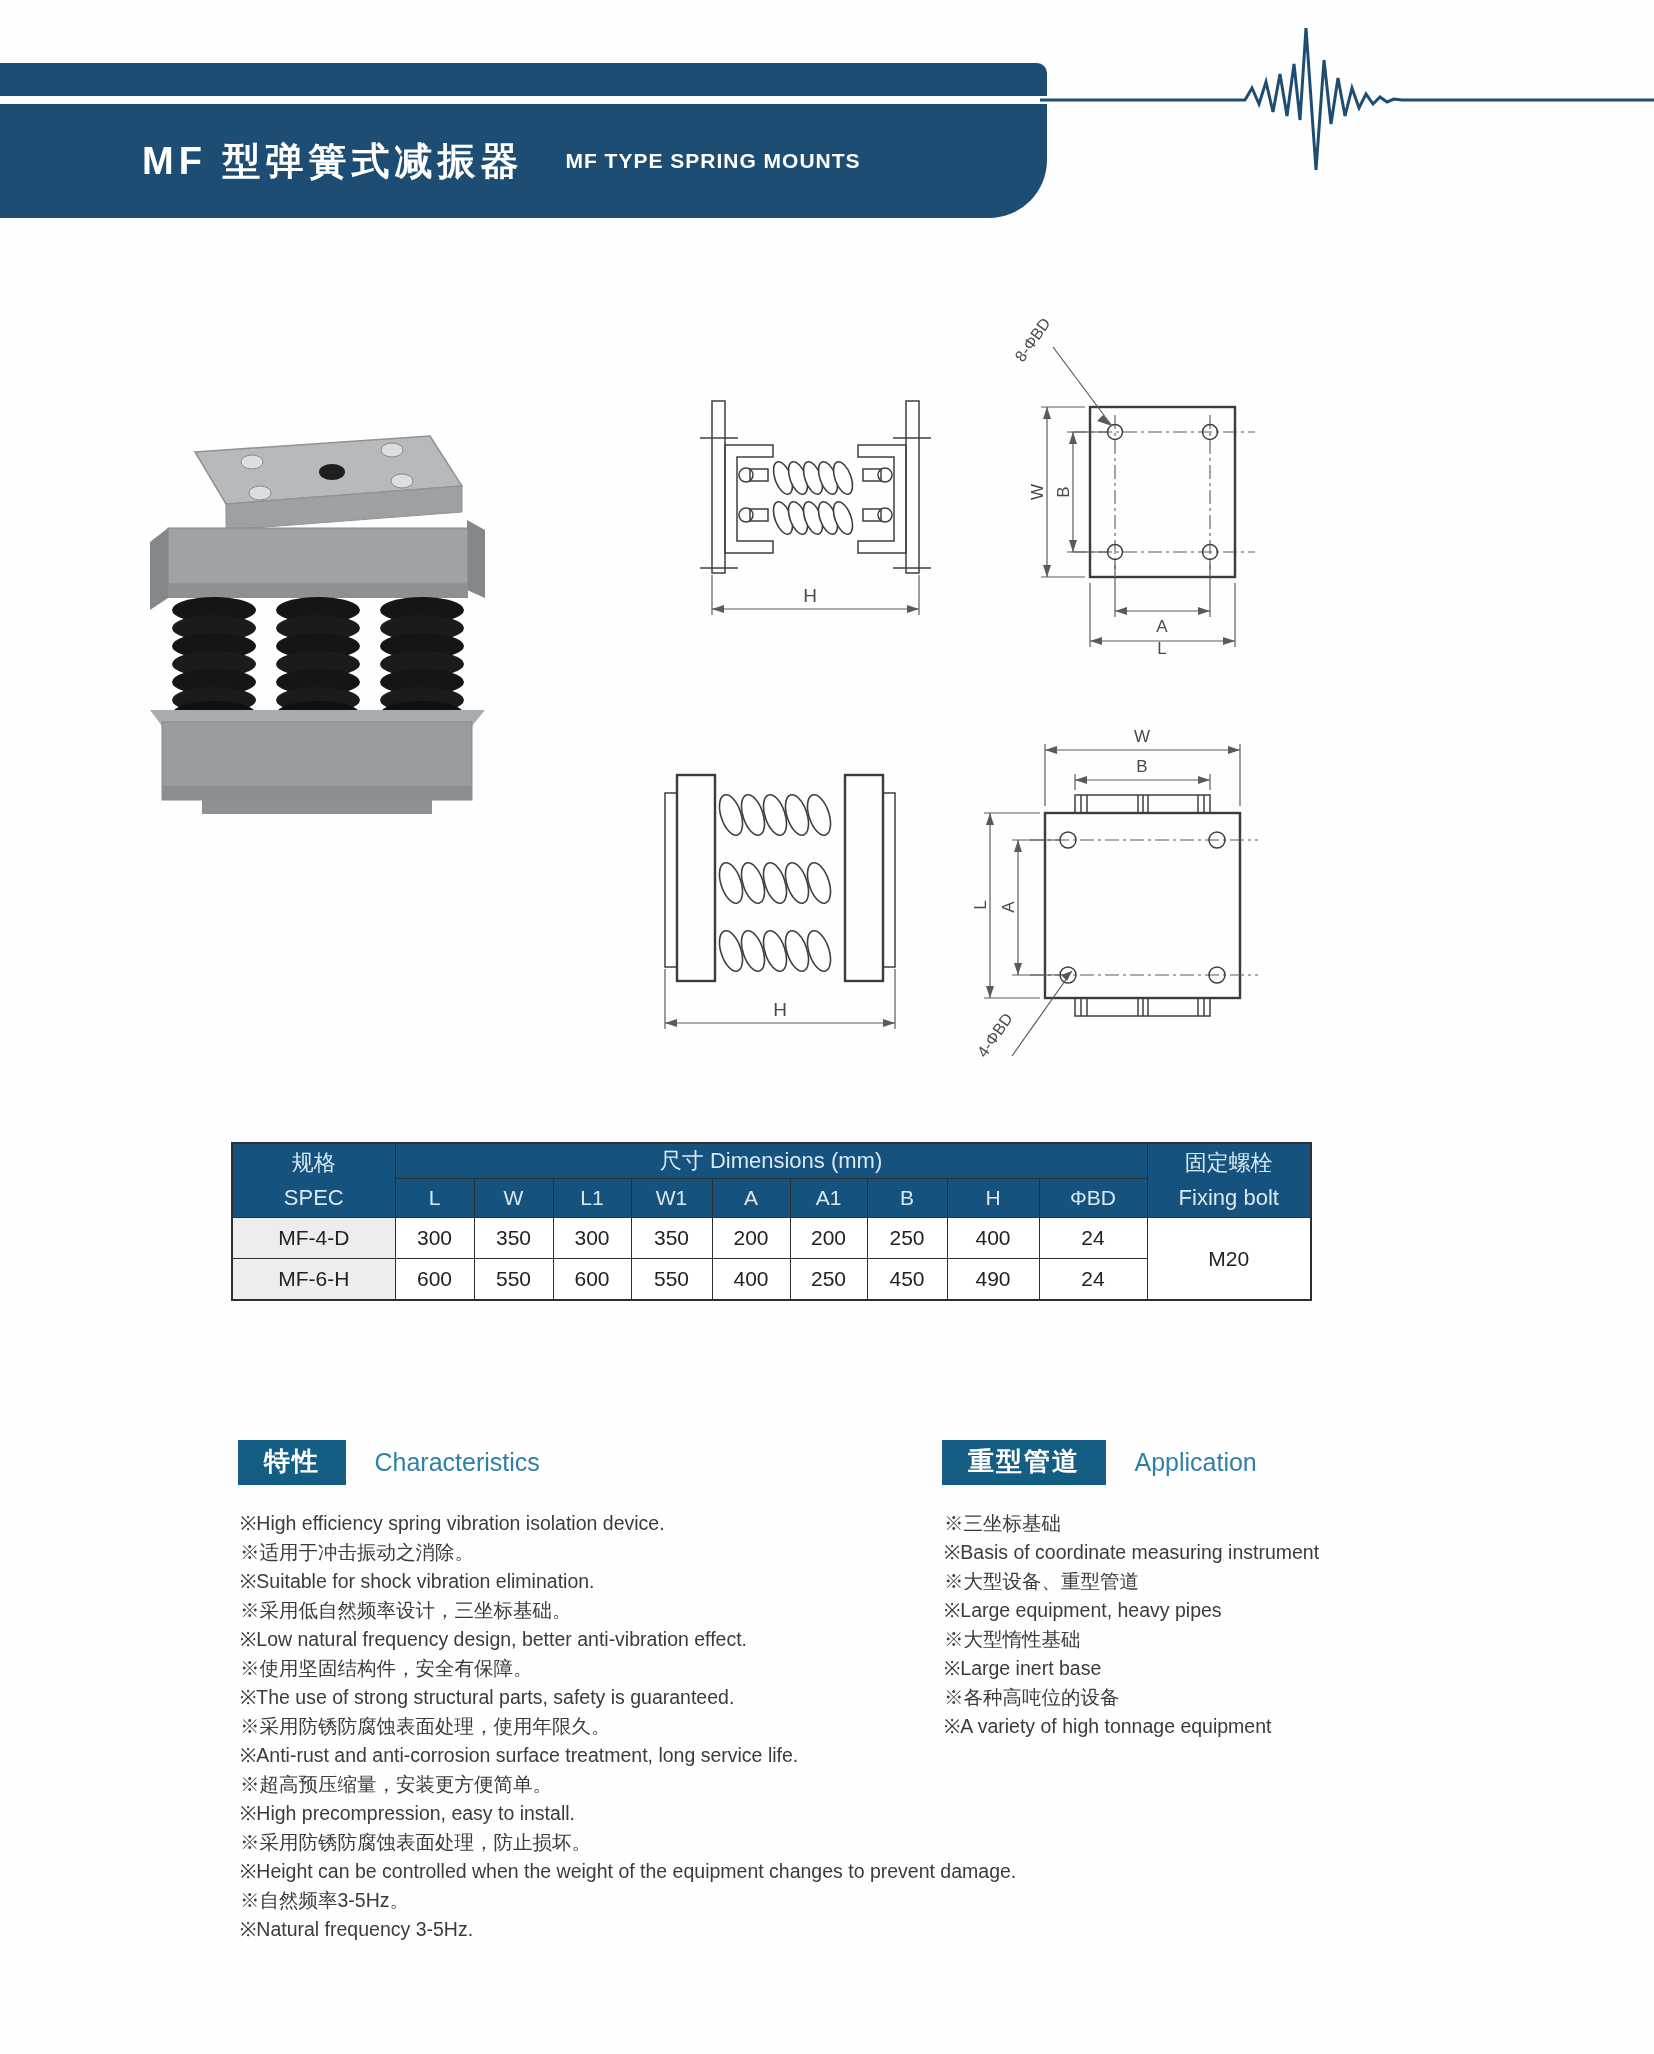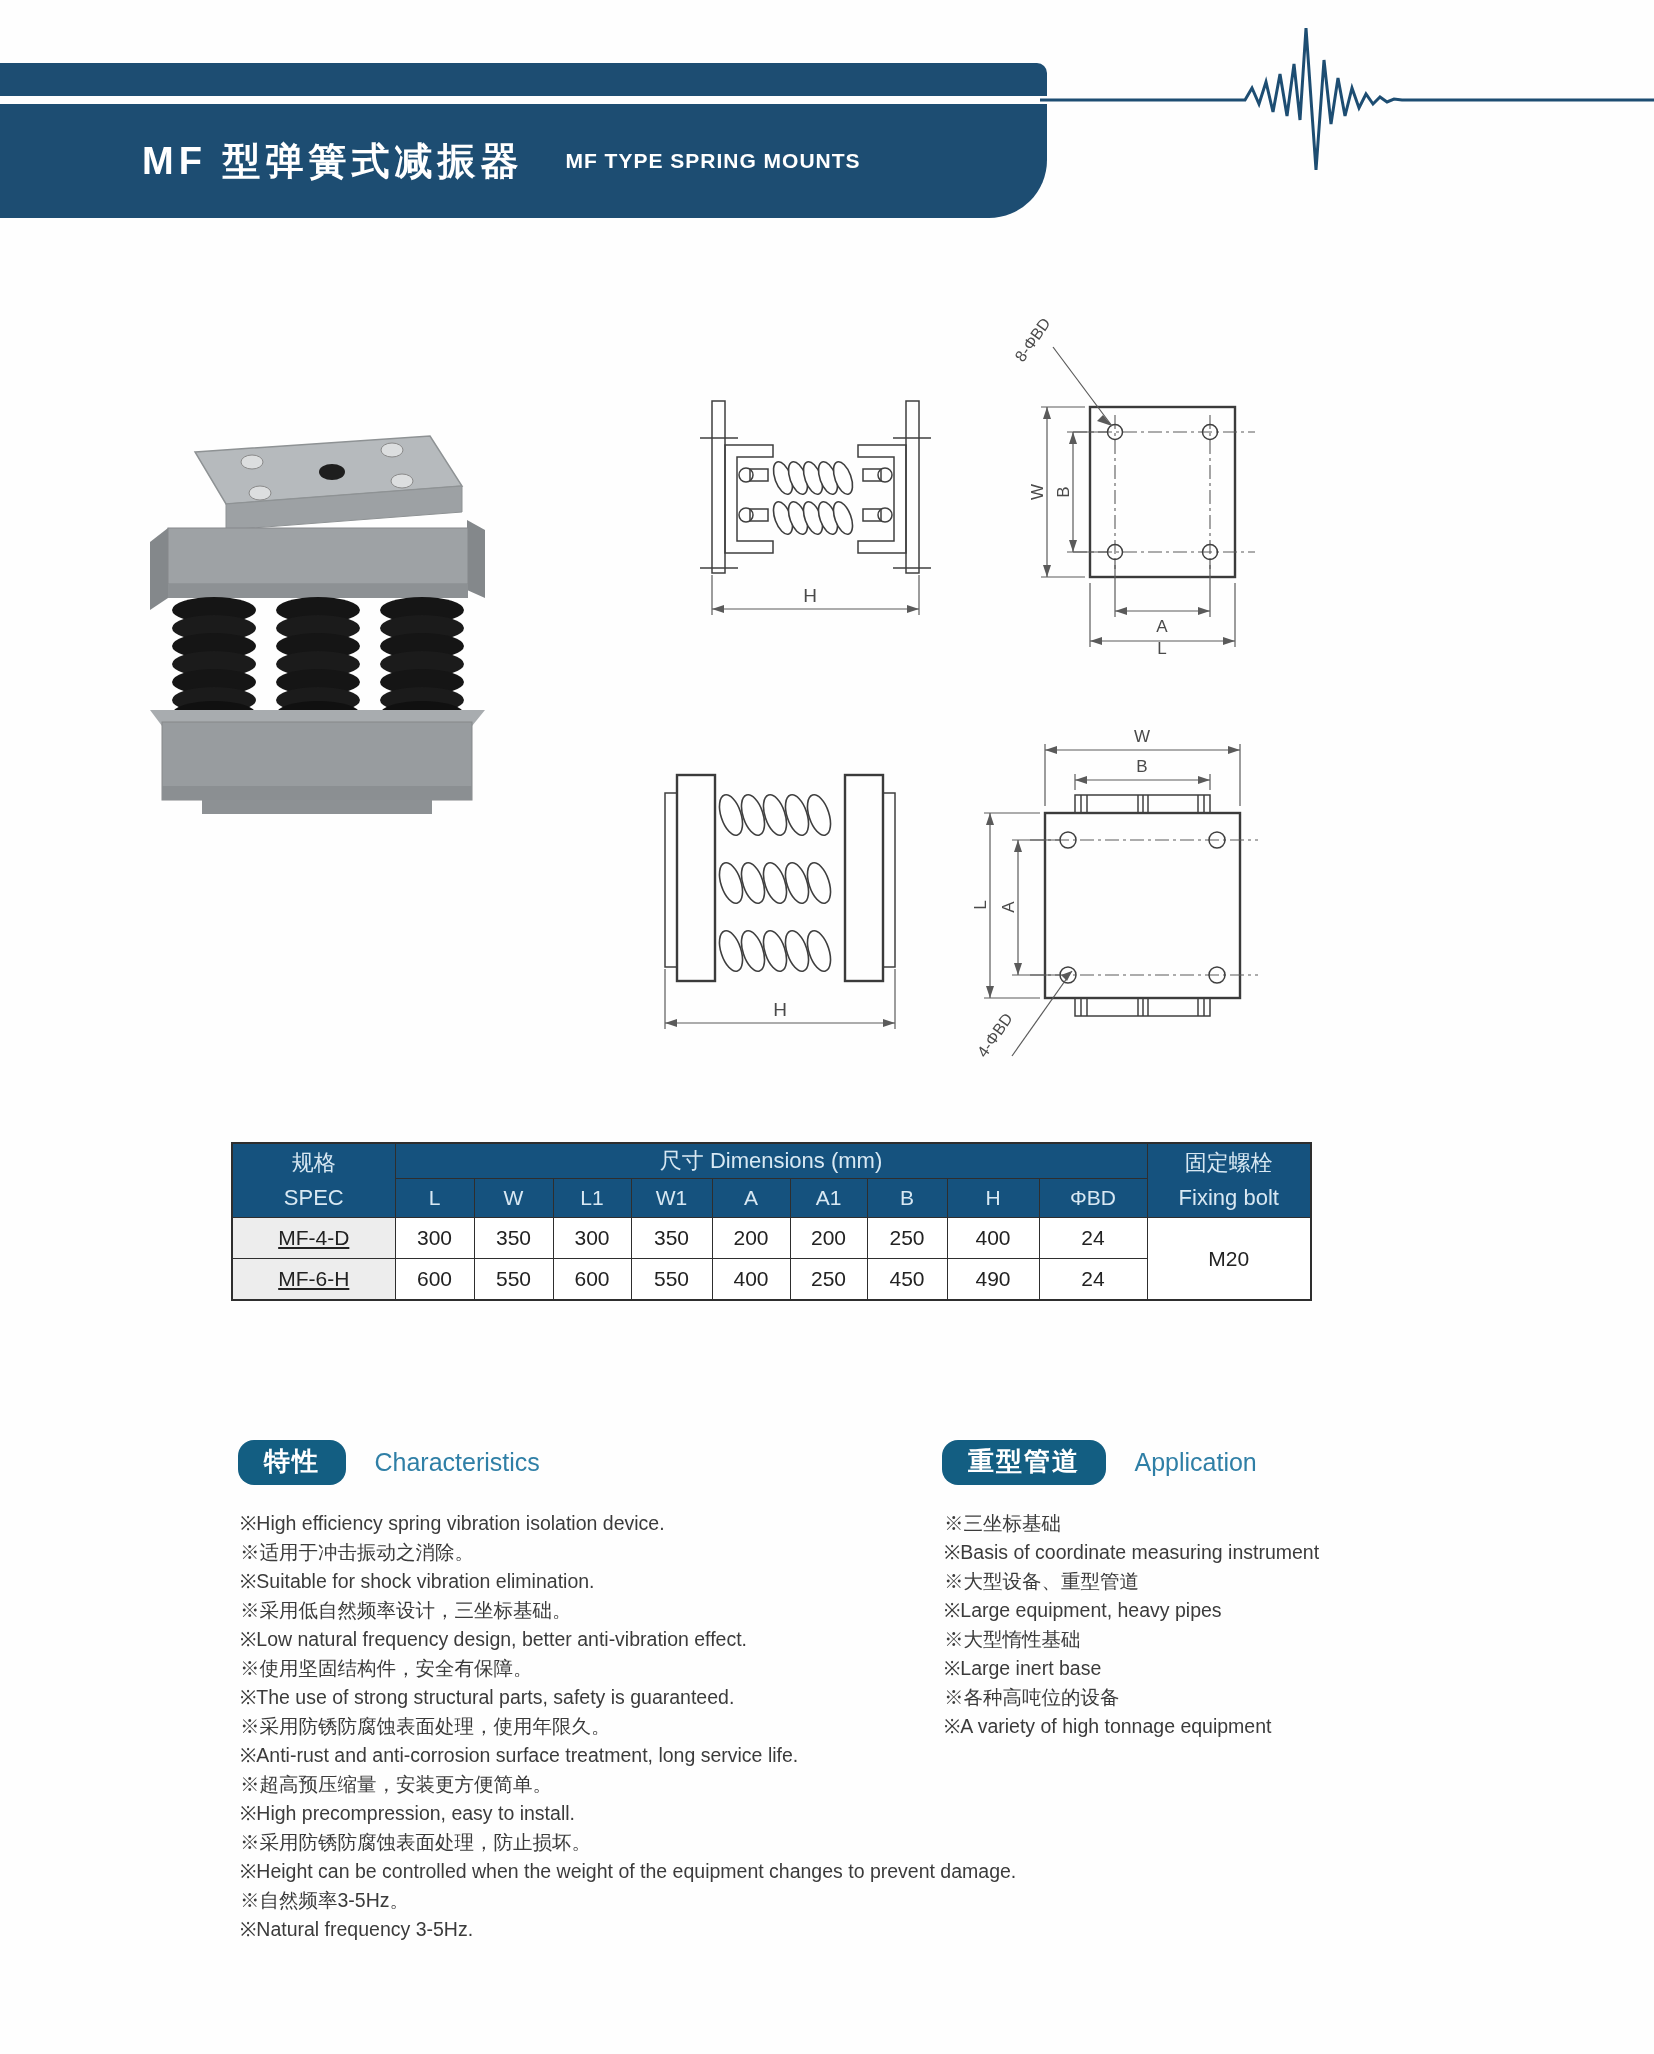--- a/index.html
+++ b/index.html
@@ -26,27 +26,27 @@
   .cad .arr{fill:#5a5a5a;stroke:none;}
 
   
   .spec-table{position:absolute;left:223px;top:1142px;border-collapse:collapse;table-layout:fixed;}
   .spec-table th,.spec-table td{border:1.6px solid #2e2e2e;text-align:center;vertical-align:middle;padding:0;}
   .spec-table{border:2.5px solid #2e2e2e;margin-left:8px;}
   .spec-table th{background:#15527e;color:#d8e8f3;font-weight:normal;}
   .h1 th{font-size:22px;line-height:1.55;}
   .h2 th{font-size:21px;height:38px;}
   .row-d td{height:40px;font-size:21px;color:#222;background:#ffffff;}
-  .spec-cell{background:#ededed !important;text-decoration:underline;}
+  .spec-cell{background:#ededed !important;}
   .bolt-cell{background:#ffffff;font-size:21px;color:#222;}
 
   
   .feat{position:absolute;}
   .badge{display:inline-block;background:#135e82;color:#fff;font-size:26px;font-weight:bold;
-         padding:4px 26px 6px 26px;border-radius:16px;letter-spacing:2px;vertical-align:middle;}
+         padding:4px 26px 6px 26px;border-radius:0;letter-spacing:2px;vertical-align:middle;}
   .feat-title{display:inline-block;color:#2f7fa6;font-size:25px;margin-left:24px;vertical-align:middle;}
   .feat ul{list-style:none;margin:24px 0 0 2px;padding:0;}
   .feat li{font-size:19.5px;line-height:29px;color:#3b3b3b;white-space:nowrap;}
 </style>
 </head>
 <body>
 
 <div class="page">
 
   <div class="top-bar"></div>

